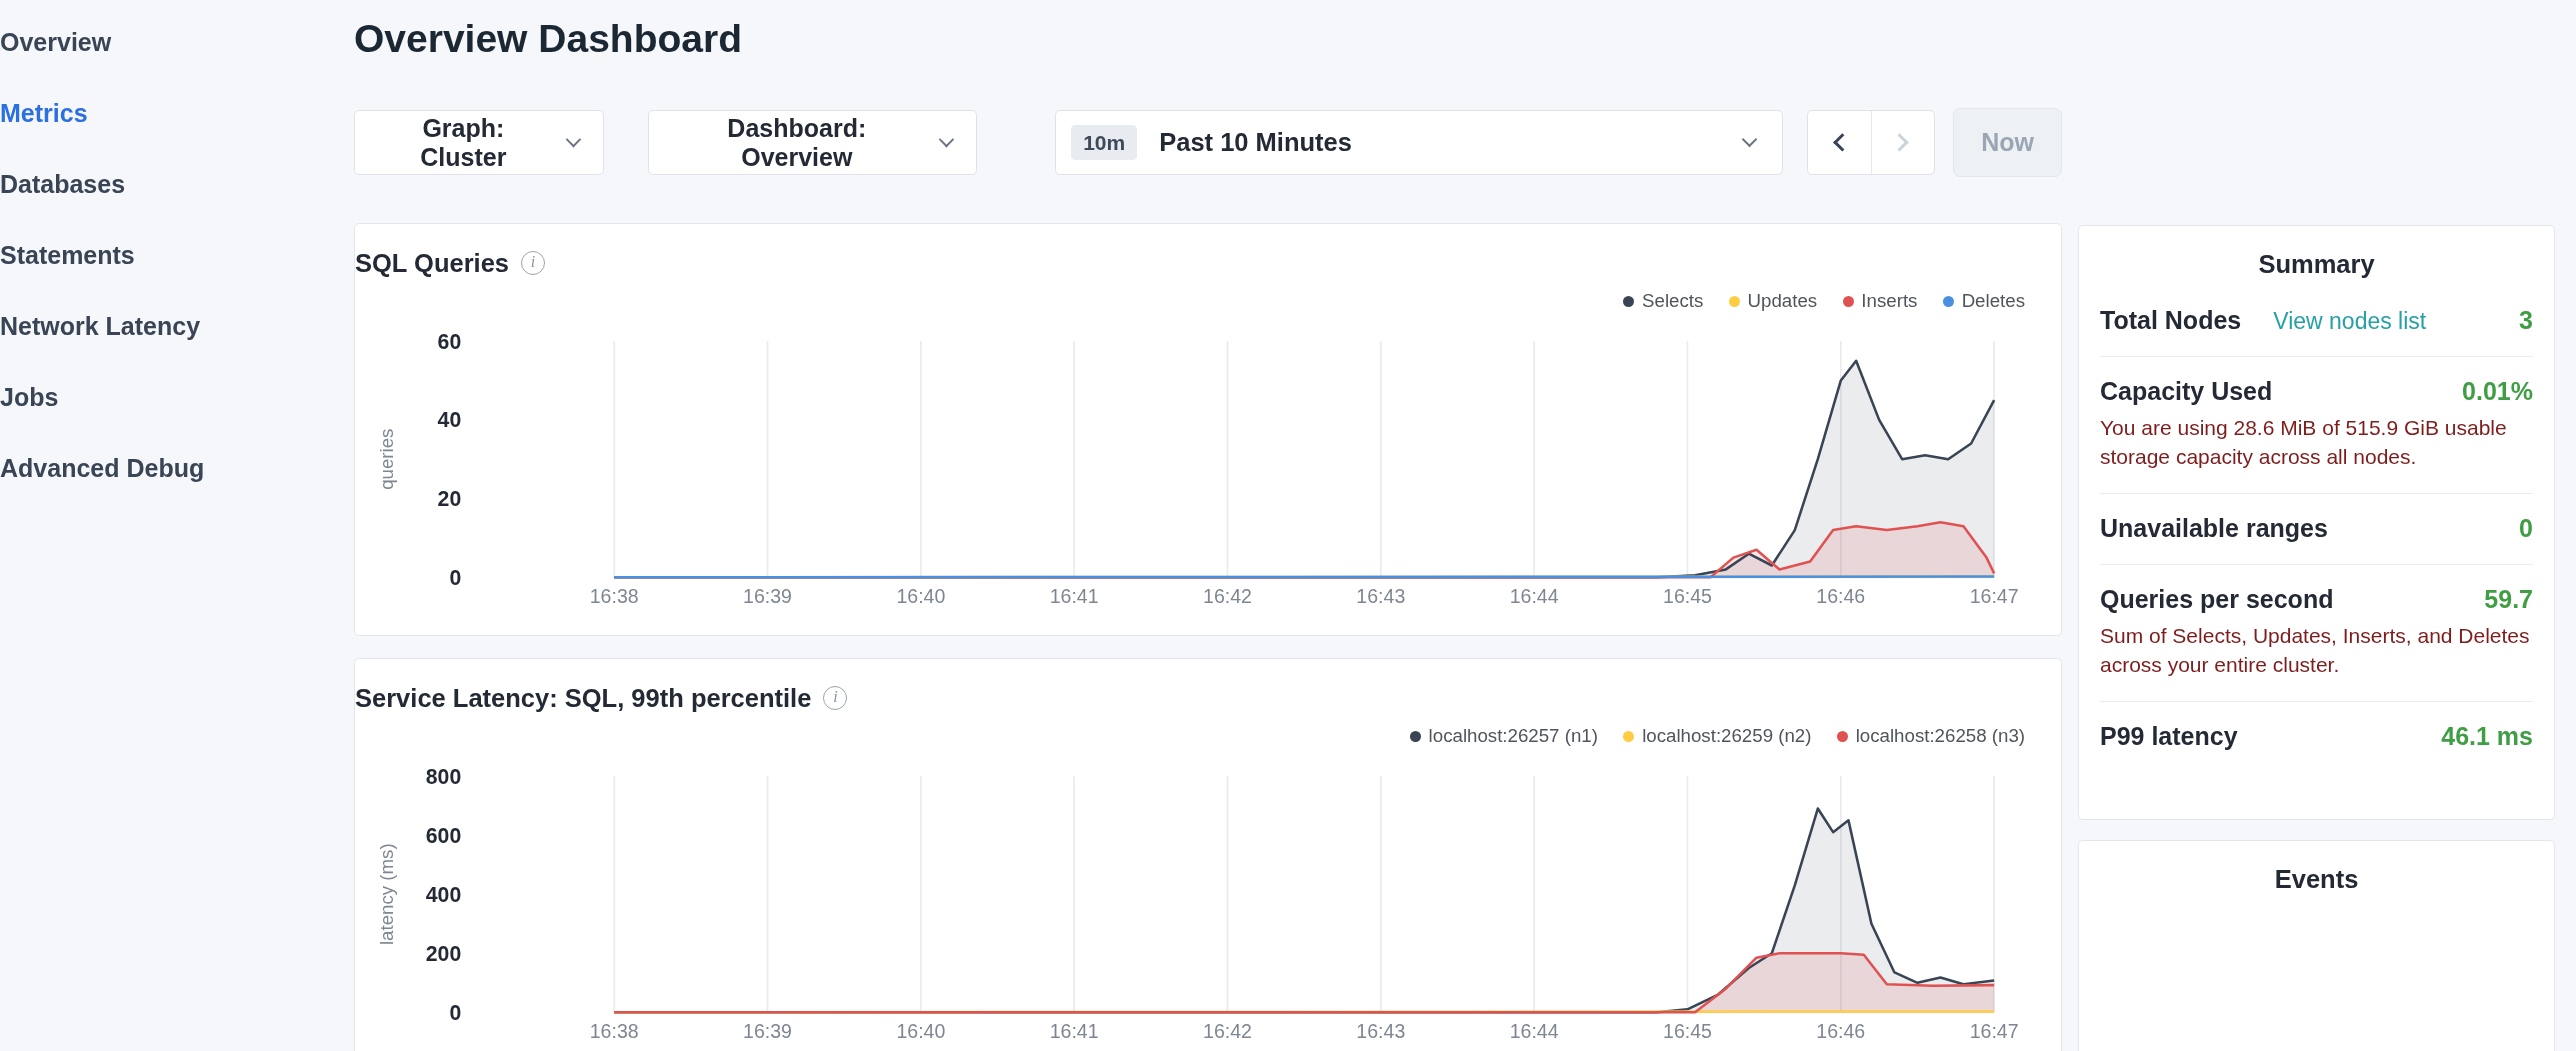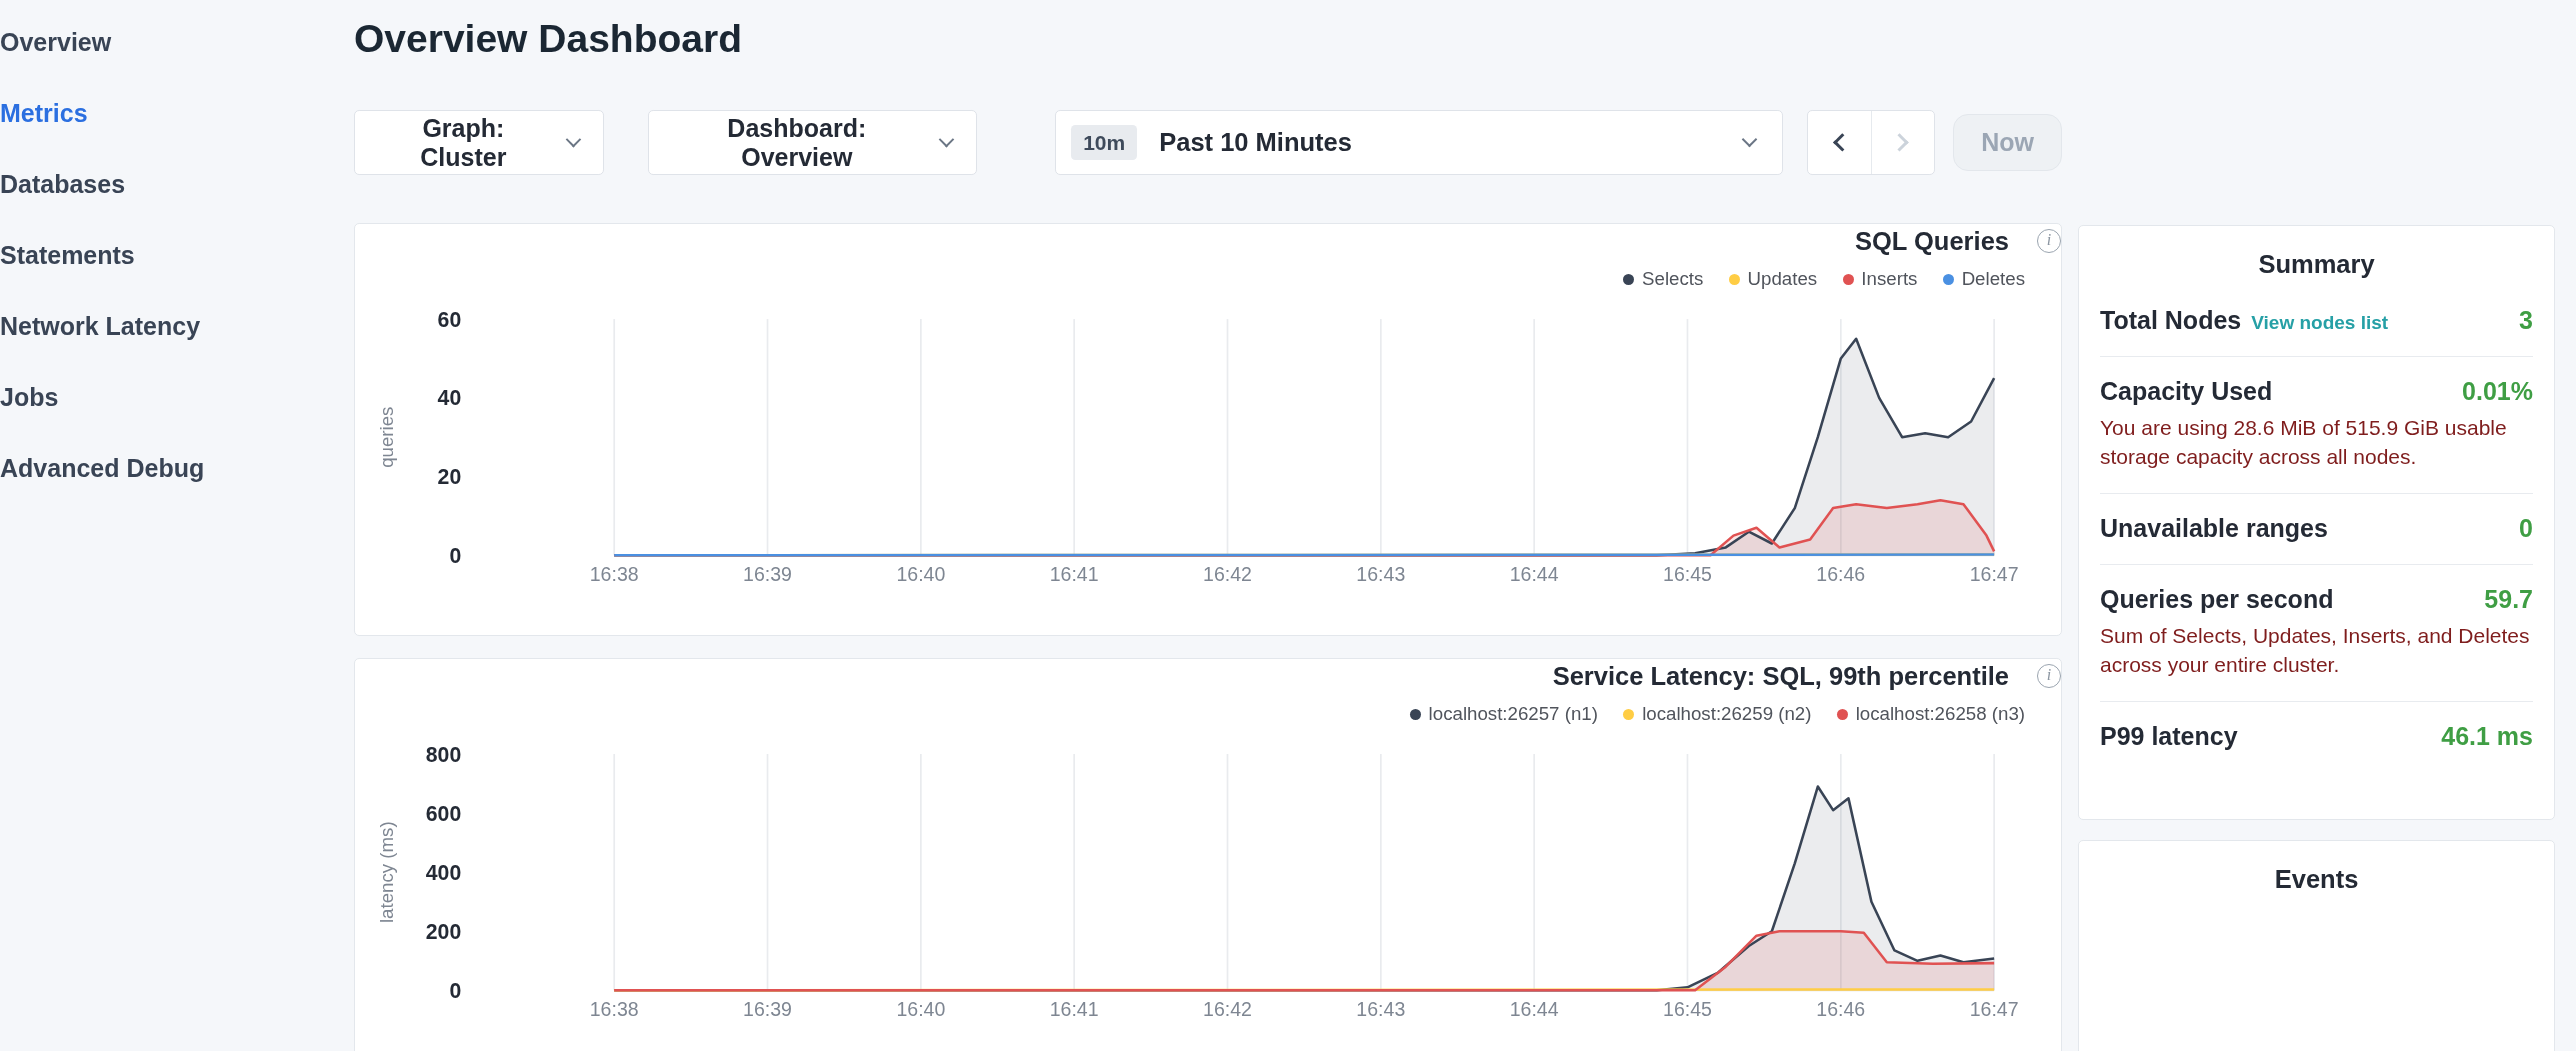--- a/index.html
+++ b/index.html
@@ -48,54 +48,54 @@
 
   .arrow-group { display:flex; margin-left:24px; height:65px; background:#fff;
     border:1.7px solid #dfe3e9; border-radius:5.1px; overflow:hidden; }
   .arrow-btn { width:65px; height:100%; display:flex; align-items:center; justify-content:center;
     background:none; border:none; cursor:pointer; padding:0; }
   .arrow-btn + .arrow-btn { border-left:1.7px solid #e6eaee; }
   .chev-l { display:inline-block; width:12.8px; height:12.8px; border:solid #394455; border-width:0 3.4px 3.4px 0; transform:rotate(135deg); margin-left:6.8px; }
   .chev-r { display:inline-block; width:12.8px; height:12.8px; border:solid #ccd3db; border-width:0 3.4px 3.4px 0; transform:rotate(-45deg); margin-right:6.8px; }
 
   .now-btn {
-    margin-left:18.7px; height:57px; padding:0 27px;
-    background:#eef1f4; border:1.7px solid #e3e7ec; border-radius:15px;
+    margin-left:18.7px; height:69px; padding:0 27px;
+    background:#eef1f4; border:1.7px solid #e3e7ec; border-radius:7px;
     font-size:25px; font-weight:700; color:#9ba6b4; font-family:inherit; cursor:pointer;
   }
 
   
   .panel { background:#fff; border:1.7px solid #e3e7ec; border-radius:5.1px; }
 
   .chart-panel { width:1708px; height:413px; position:relative; overflow:hidden; }
   #chart-panel-1 { margin-top:48px; }
   #chart-panel-2 { margin-top:22px; }
 
-  .chart-header { display:flex; justify-content:flex-end; align-items:center; height:34px;gap:16px; }
+  .chart-header { display:flex; justify-content:flex-start; align-items:center; margin-top:22px; height:34px; }
   .chart-title { font-size:25.5px; font-weight:700; color:#242a35; }
   .info-icon {
     width:24px; height:24px; border:1.7px solid #9aa4af; border-radius:50%;
     color:#8b95a1; font-size:16px; line-height:20.4px; text-align:center; margin-left:12px;
     font-family:"Liberation Serif", serif; font-style:italic; cursor:pointer;
   }
   .legend { display:flex; justify-content:flex-end; gap:25.5px; margin-top:8.5px; padding-right:36px; height:25.5px; }
   .legend-item { display:inline-flex; align-items:center; gap:7.7px; font-size:18.7px; color:#50545c; }
   .legend-dot { width:11px; height:11px; border-radius:50%; display:inline-block; }
   svg.chart { display:block; margin-top:5.1px; }
 
   
   .right-col { position:absolute; left:2078px; top:225px; width:477px; }
   .summary-panel { height:595px; padding:0 21px; overflow:hidden; }
   .panel-title { font-size:25.5px; font-weight:700; text-align:center; margin-top:24px; color:#242a35; }
   .summary-rows { margin-top:6.8px; }
   .summary-row { padding:20.4px 0; border-bottom:1.7px solid #e8ebef; }
   .summary-row:last-child { border-bottom:none; }
   .summary-head { display:flex; align-items:baseline; }
   .summary-label { font-size:25px; font-weight:700; color:#242a35; white-space:nowrap; }
-  .summary-link { font-size:19px; margin-left:10px; font-weight:700; cursor:pointer; white-space:nowrap; }
+  .summary-link { font-size:23px; margin-left:32px; font-weight:400; cursor:pointer; white-space:nowrap; }
   .summary-value { margin-left:auto; font-size:25px; font-weight:700; white-space:nowrap; }
   .summary-desc { margin-top:8.5px; font-size:21px; color:#7f1d1d; line-height:1.38; }
 
   .events-panel { margin-top:20.4px; height:238px; padding:0 25.5px; overflow:hidden; }
   .event-text { margin-top:25.5px; font-size:24px; color:#242a35; line-height:1.42; }
   .event-time { margin-top:6.8px; font-size:20.4px; color:#73808e; }
 </style>
 </head>
 <body>
 

